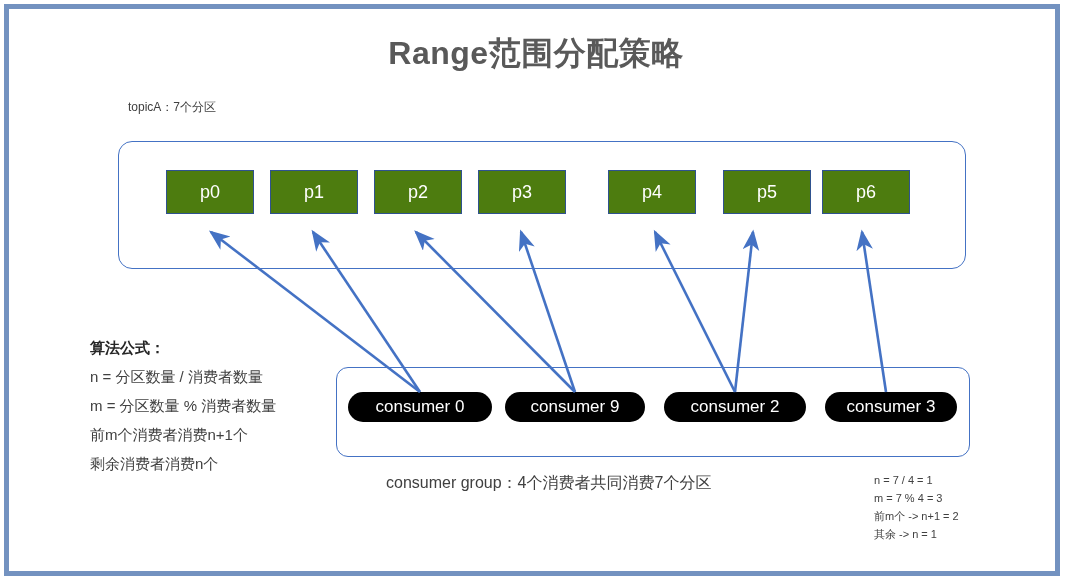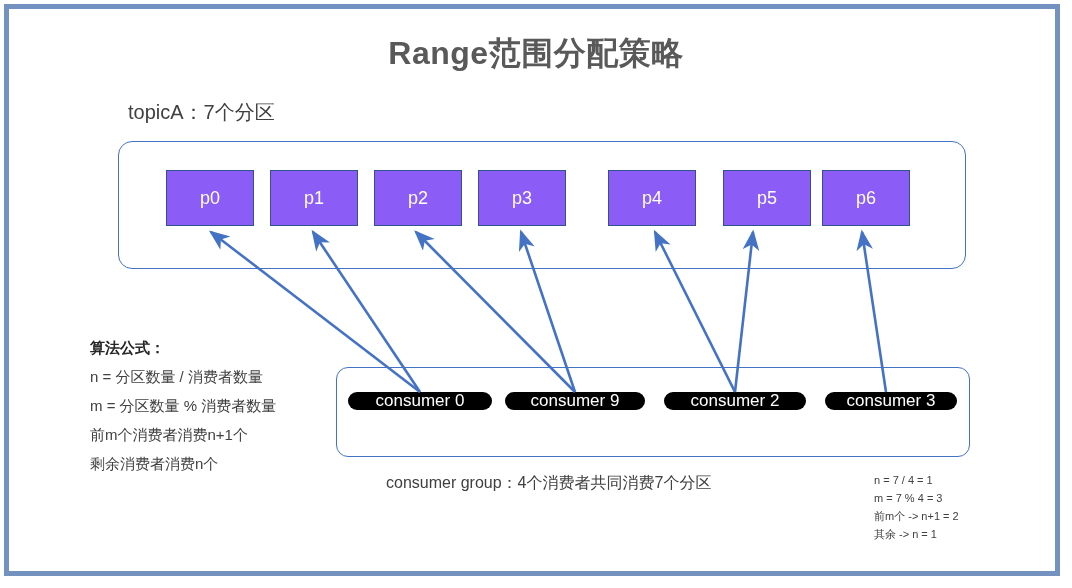--- a/index.html
+++ b/index.html
@@ -36,41 +36,41 @@
     text-align: center;
     font-size: 32px;
     font-weight: bold;
     color: #595959;
     letter-spacing: 0.5px;
   }
   .topic-label {
     position: absolute;
     left: 128px;
     top: 99px;
-    font-size: 20px;
+    font-size: 12px;
     color: #404040;
     white-space: nowrap;
   }
   .topic-box {
     position: absolute;
     left: 118px;
     top: 141px;
     width: 848px;
     height: 128px;
     border: 1.5px solid #4472c4;
     border-radius: 14px;
     box-sizing: border-box;
     background: #ffffff;
   }
   .partition {
     position: absolute;
     top: 170px;
     width: 88px;
-    height: 56px;
-    background: #8b5cf6;
+    height: 44px;
+    background: #4d7c0f;
     border: 1px solid #2f528f;
     box-sizing: border-box;
     color: #ffffff;
     font-size: 18px;
     display: flex;
     align-items: center;
     justify-content: center;
     text-align: center;
   }
   .algo {
@@ -93,21 +93,21 @@
     width: 634px;
     height: 90px;
     border: 1.5px solid #4472c4;
     border-radius: 12px;
     box-sizing: border-box;
     background: #ffffff;
   }
   .consumer {
     position: absolute;
     top: 392px;
-    height: 18px;
+    height: 30px;
     background: #000000;
     border-radius: 15px;
     color: #ffffff;
     font-size: 17px;
     display: flex;
     align-items: center;
     justify-content: center;
     padding: 0 14px;
     box-sizing: border-box;
   }

